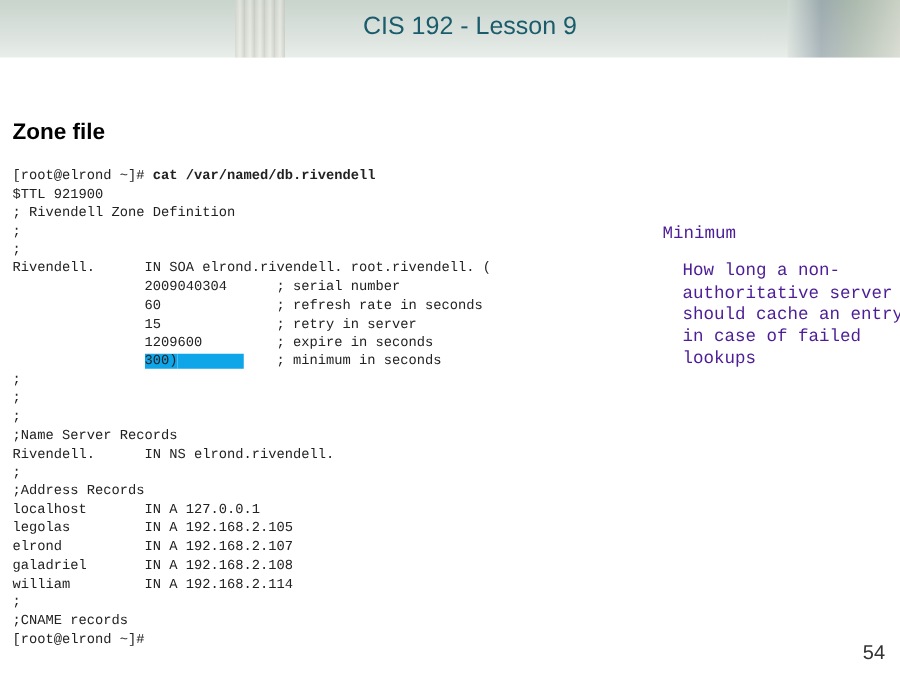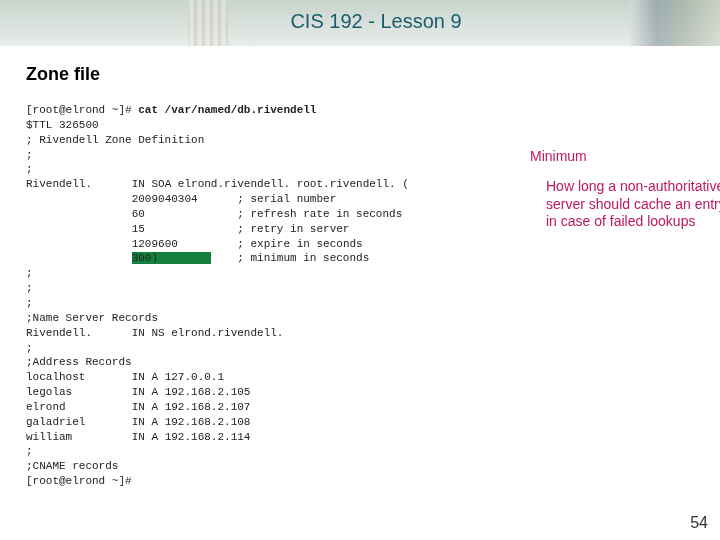--- a/index.html
+++ b/index.html
@@ -4,44 +4,44 @@
   <style>
     * { margin: 0; padding: 0; box-sizing: border-box; }
     body { width: 720px; height: 540px; background: #fff; font-family: Verdana, Arial, sans-serif; position: relative; overflow: hidden; }
     .banner { width: 720px; height: 46px; position: relative; background: linear-gradient(to bottom, #c8d4cc 0%, #d8e0db 50%, #e8eee9 100%); }
     .logo { position: absolute; left: 5px; top: 2px; width: 180px; height: 38px; }
     .logo-text { font-family: "Brush Script MT", cursive; font-size: 24px; font-style: italic; color: #fff; text-shadow: 2px 2px 2px rgba(0,0,0,0.5); font-weight: bold; }
     .logo-underline { width: 160px; height: 2px; background: #c99a2e; margin-top: -4px; }
     .pillars-left { position: absolute; left: 188px; top: 0; width: 40px; height: 46px; background: repeating-linear-gradient(to right, #d0d0c8 0, #f0f0e8 4px, #c0c0b8 8px); opacity: 0.6; }
     .title { position: absolute; left: 0; right: 0; top: 10px; text-align: center; font-size: 20px; color: #1a5c6c; font-family: Verdana, sans-serif; margin-left: 32px; }
     .pillars-right { position: absolute; right: 0; top: 0; width: 90px; height: 46px; background: linear-gradient(to right, #d8e0db 0%, #667788 30%, #889988 60%, #ccccbb 100%); opacity: 0.45; }
-    .main { padding: 18px 26px; position: relative; }
+    .main { padding: 18px 10px; position: relative; margin-top: 31px; }
     .slide-title { font-size: 18px; font-weight: bold; color: #000; font-family: Verdana, sans-serif; margin-bottom: 18px; }
     .code { font-family: "Courier New", monospace; font-size: 11px; line-height: 1.35; color: #222; white-space: pre; }
     .cmd { font-weight: bold; color: #222; }
-    .hl { background: #15803d; }
-    .note { position: absolute; font-family: Liberation Sans, sans-serif; color: #be185d; font-size: 14px; line-height: 1.25; }
+    .hl { background: #0ea5e9; }
+    .note { position: absolute; font-family: Liberation Mono, monospace; color: #4c1d95; font-size: 14px; line-height: 1.25; }
     .note.minimum { left: 530px; top: 102px; }
     .note.desc { left: 546px; top: 132px; width: 180px; }
     .pagenum { position: absolute; right: 12px; bottom: 8px; font-size: 16px; color: #333; }
   </style>
 </head>
 <body>
 
 <div class="banner">
   <div class="pillars-left"></div>
   <div class="title">CIS 192 - Lesson 9</div>
   <div class="pillars-right"></div>
 </div>
 
 <div class="main">
   <div class="slide-title">Zone file</div>
 
   <div class="code"><span>[root@elrond ~]# </span><span class="cmd">cat /var/named/db.rivendell</span>
-<span>$TTL 326500</span>
+<span>$TTL 921900</span>
 <span>; Rivendell Zone Definition</span>
 <span>;</span>
 <span>;</span>
 <span>Rivendell.</span>      <span>IN SOA elrond.rivendell. root.rivendell. (</span>
                 <span>2009040304</span>      <span>; serial number</span>
                 <span>60</span>              <span>; refresh rate in seconds</span>
                 <span>15</span>              <span>; retry in server</span>
                 <span>1209600</span>         <span>; expire in seconds</span>
                 <span class="hl">300)</span><span class="hl">        </span>    <span>; minimum in seconds</span>
 <span>;</span>

